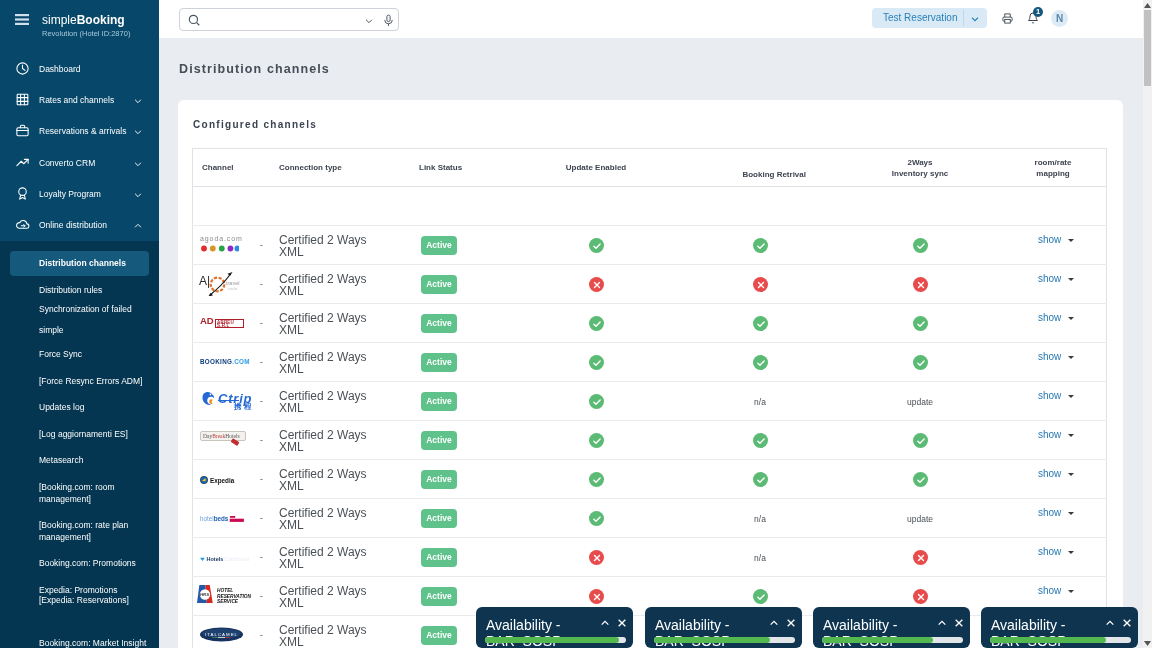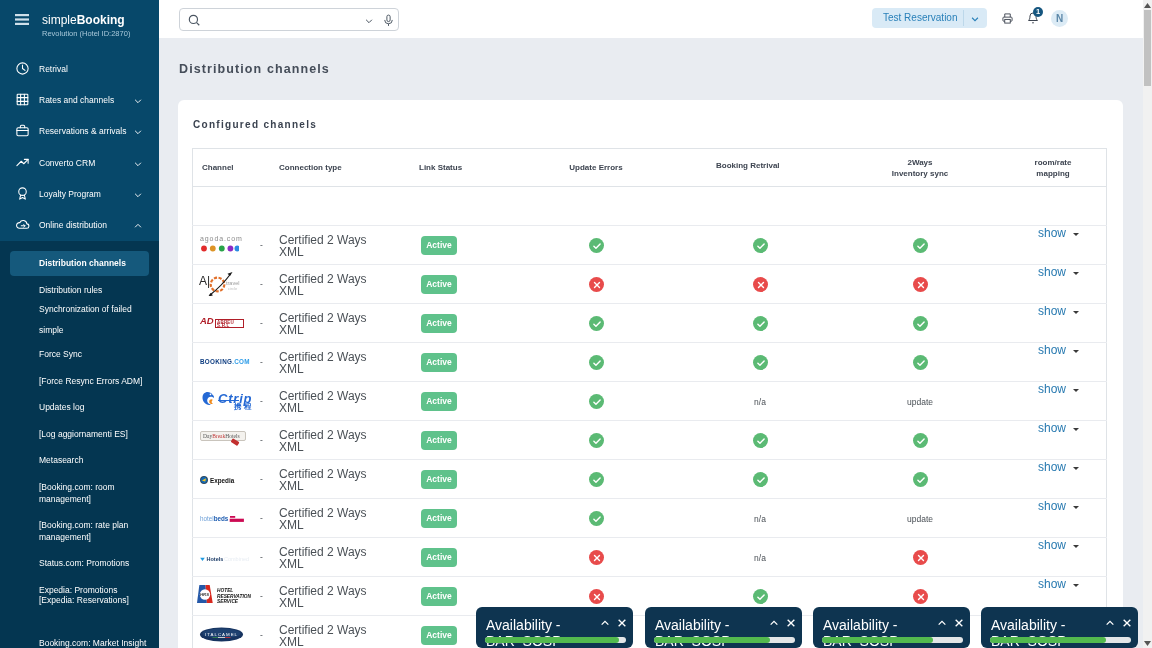--- a/index.html
+++ b/index.html
@@ -18,21 +18,21 @@
 .hcell{position:absolute;font-size:8px;font-weight:bold;color:#3d4450}
 .row{position:absolute;left:192px;width:915px;height:39px;border-top:1px solid #e9ebef}
 .conn{position:absolute;left:87px;top:8px;font-size:12px;color:#4a5056;line-height:12px}
 .dash{position:absolute;left:68px;top:14px;font-size:8.5px;color:#4a5056}
 .badge{position:absolute;left:229px;top:10px;width:36px;height:19px;background:#5fc28b;border-radius:4px;color:#fff;font-size:8.5px;font-weight:bold;text-align:center;line-height:19px}
 .ok,.no{position:absolute;top:12px;width:15px;height:15px;border-radius:50%}
 .ok{background:#5bba74}
 .no{background:#e84b4b}
 .ok svg,.no svg{position:absolute;left:2.5px;top:2.5px}
 .na{position:absolute;top:15px;font-size:8.5px;color:#4a5056;width:40px;text-align:center}
-.show{position:absolute;left:846px;top:0;font-size:12px;color:#2779b0;width:60px}
+.show{position:absolute;left:846px;top:8px;font-size:10px;color:#2779b0;width:60px}
 .show i{display:inline-block;width:0;height:0;border-left:3.5px solid transparent;border-right:3.5px solid transparent;border-top:3.6px solid #3a3a3a;margin-left:4px;vertical-align:1px;font-style:normal}
 .c596{left:397px}.c760{left:561px}.c920{left:721px}
 .n760{left:548px}.n920{left:708px}
 .toast{position:absolute;top:607px;width:157px;height:41px;background:#0e3450;border-radius:6px;color:#fff}
 .ttitle{position:absolute;left:10px;top:10px;font-size:14px}
 .tbar{position:absolute;left:9px;top:30px;width:141px;height:6px;background:#e3e6e8;border-radius:3px}
 .tfill{height:6px;background:#53b94e;border-radius:3px}
 </style>
 </head>
 <body>
@@ -74,22 +74,22 @@
 <div class="abs" style="left:1051px;top:10px;width:17px;height:17px;border-radius:50%;background:#dcebf5;color:#5b87a8;font-size:10px;font-weight:bold;text-align:center;line-height:17px">N</div>
 
 <div class="abs" style="left:179px;top:62px;font-size:12.5px;font-weight:bold;color:#454d59;letter-spacing:1.1px">Distribution channels</div>
 <div class="abs" style="left:193px;top:119px;font-size:10px;font-weight:bold;color:#3b4350;letter-spacing:1.3px">Configured channels</div>
 
 <div class="abs" style="left:192px;top:148px;width:915px;height:512px;border:1px solid #dfe3e7;border-bottom:none"></div>
 
 <div class="hcell" style="left:202px;top:163px">Channel</div>
 <div class="hcell" style="left:279px;top:163px">Connection type</div>
 <div class="hcell" style="left:419px;top:163px">Link Status</div>
-<div class="hcell" style="left:556px;top:163px;width:80px;text-align:center">Update Errors</div>
-<div class="hcell" style="left:716px;top:161px;width:90px;text-align:left">Booking Retrival</div>
+<div class="hcell" style="left:556px;top:163px;width:80px;text-align:center">Update Enabled</div>
+<div class="hcell" style="left:716px;top:170px;width:90px;text-align:right">Booking Retrival</div>
 <div class="hcell" style="left:875px;top:157px;width:90px;text-align:center;line-height:11px">2Ways<br>Inventory sync</div>
 <div class="hcell" style="left:1008px;top:157px;width:90px;text-align:center;line-height:11px">room/rate<br>mapping</div>
 <div class="abs" style="left:192px;top:186px;width:915px;height:1px;background:#dfe3e7"></div>
 
 <div id="rows">
     <div class="row" style="top:225px">
       <div class="abs" style="left:8px;top:9px;font-size:7px;letter-spacing:0.9px;color:#8b8b8b">agoda.com</div>
       <svg class="abs" style="left:9px;top:19px" width="38" height="7" viewBox="0 0 38 7">
         <circle cx="3" cy="3.5" r="2.9" fill="#e22b2b"></circle>
         <circle cx="11.8" cy="3.5" r="2.9" fill="#dd9426"></circle>
@@ -144,21 +144,21 @@
       </span>
       <span class="no c920">
         <svg width="10" height="10" viewBox="0 0 24 24" fill="none" stroke="#fff" stroke-width="3.2" stroke-linecap="round">
           <line x1="6" y1="6" x2="18" y2="18"></line>
           <line x1="18" y1="6" x2="6" y2="18"></line>
         </svg>
       </span>
       <div class="show">show <i></i></div>
     </div>
     <div class="row" style="top:303px">
-      <div class="abs" style="left:8px;top:11px;font-size:9.5px;font-weight:bold;font-style:italic;color:#b01e28">AD</div>
+      <div class="abs" style="left:8px;top:11px;font-size:9.5px;font-weight:bold;color:#b01e28">AD</div>
       <div class="abs" style="left:23px;top:15px;width:29px;height:9px;border:1px solid #b01e28;overflow:hidden">
         <div style="margin:0.5px 0 0 1px;font-size:4.5px;font-weight:bold;color:#b01e28;letter-spacing:.2px;line-height:3.8px">ABREU S.R.L<br>DISTRIBUTION</div>
       </div>
       <span class="dash">-</span>
       <div class="conn">Certified 2 Ways<br>XML</div>
       <span class="badge">Active</span>
       <span class="ok c596">
         <svg width="10" height="10" viewBox="0 0 24 24" fill="none" stroke="#fff" stroke-width="3.4" stroke-linecap="round" stroke-linejoin="round">
           <polyline points="4.5 12.5 9.5 17.5 19.5 7"></polyline>
         </svg>
@@ -446,21 +446,21 @@
         <rect y="8.8" width="14" height="2.2"></rect>
       </g>
     </svg>
   <div class="abs" style="left:42px;top:13px;font-size:12px;color:#fff">simple<b>Booking</b></div>
   <div class="abs" style="left:42px;top:29px;font-size:7.5px;color:#a8c8da">Revolution (Hotel ID:2870)</div>
 <svg class="abs" style="left:15px;top:61px" width="15" height="15" viewBox="0 0 24 24" fill="none" stroke="#fff" stroke-width="1.7" stroke-linecap="round" stroke-linejoin="round">
       <circle cx="12" cy="12" r="9"></circle>
       <line x1="12" y1="12" x2="12" y2="6.5"></line>
       <line x1="12" y1="12" x2="16" y2="15"></line>
     </svg>
-    <div class="mi" style="top:64px">Retrival</div>
+    <div class="mi" style="top:64px">Dashboard</div>
     <svg class="abs" style="left:15px;top:92px" width="15" height="15" viewBox="0 0 24 24" fill="none" stroke="#fff" stroke-width="1.7" stroke-linecap="round" stroke-linejoin="round">
       <rect x="3.5" y="3.5" width="17" height="17" rx="1"></rect>
       <line x1="3.5" y1="9" x2="20.5" y2="9"></line>
       <line x1="3.5" y1="15" x2="20.5" y2="15"></line>
       <line x1="9" y1="3.5" x2="9" y2="20.5"></line>
       <line x1="15" y1="3.5" x2="15" y2="20.5"></line>
     </svg>
     <div class="mi" style="top:95px">Rates and channels</div>
     <svg class="chev" style="top:96px" viewBox="0 0 24 24" fill="none" stroke="#fff" stroke-width="2.2">
       <polyline points="5 9 12 16 19 9"></polyline>
@@ -505,17 +505,17 @@
     <div class="sub" style="top:325px">simple</div>
     <div class="sub" style="top:349px">Force Sync</div>
     <div class="sub" style="top:376px">[Force Resync Errors ADM]</div>
     <div class="sub" style="top:402px">Updates log</div>
     <div class="sub" style="top:429px">[Log aggiornamenti ES]</div>
     <div class="sub" style="top:455px">Metasearch</div>
     <div class="sub" style="top:482px">[Booking.com: room</div>
     <div class="sub" style="top:494px">management]</div>
     <div class="sub" style="top:520px">[Booking.com: rate plan</div>
     <div class="sub" style="top:532px">management]</div>
-    <div class="sub" style="top:558px">Status.com: Promotions</div>
+    <div class="sub" style="top:558px">Booking.com: Promotions</div>
     <div class="sub" style="top:585px">Expedia: Promotions</div>
     <div class="sub" style="top:595px">[Expedia: Reservations]</div>
     <div class="sub" style="top:638px">Booking.com: Market Insight</div>
   </div>
 
 </body></html>

